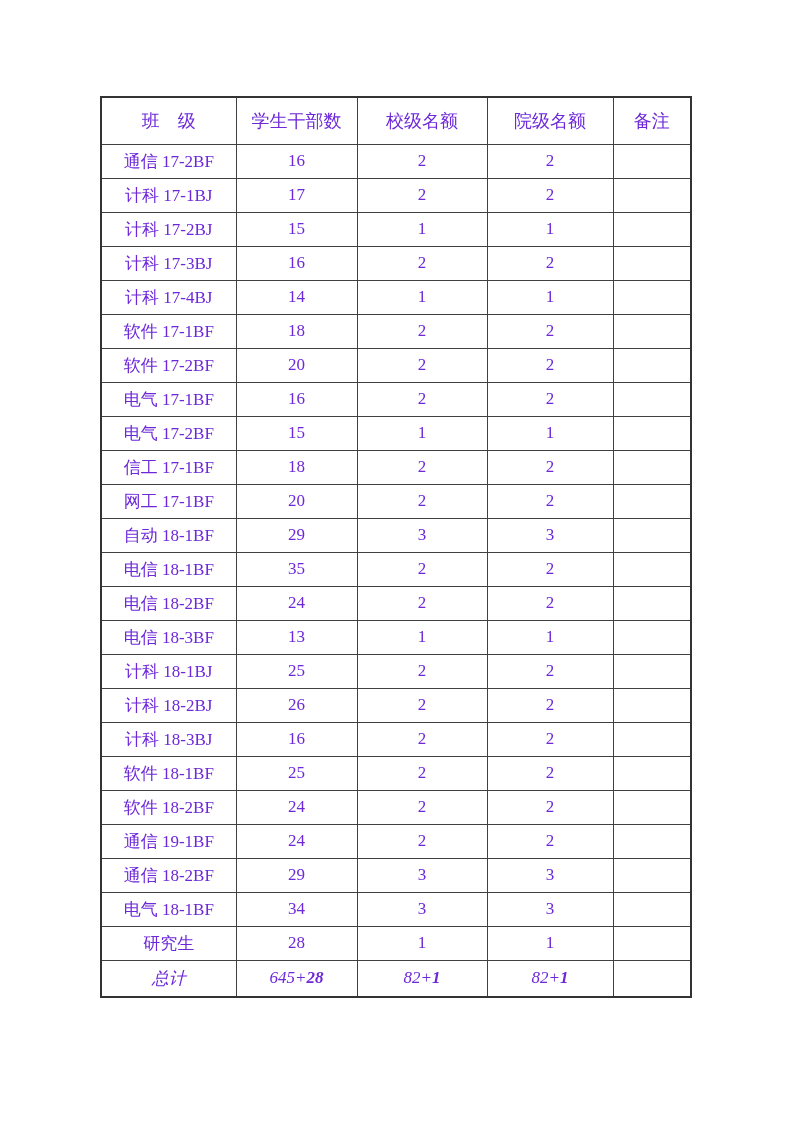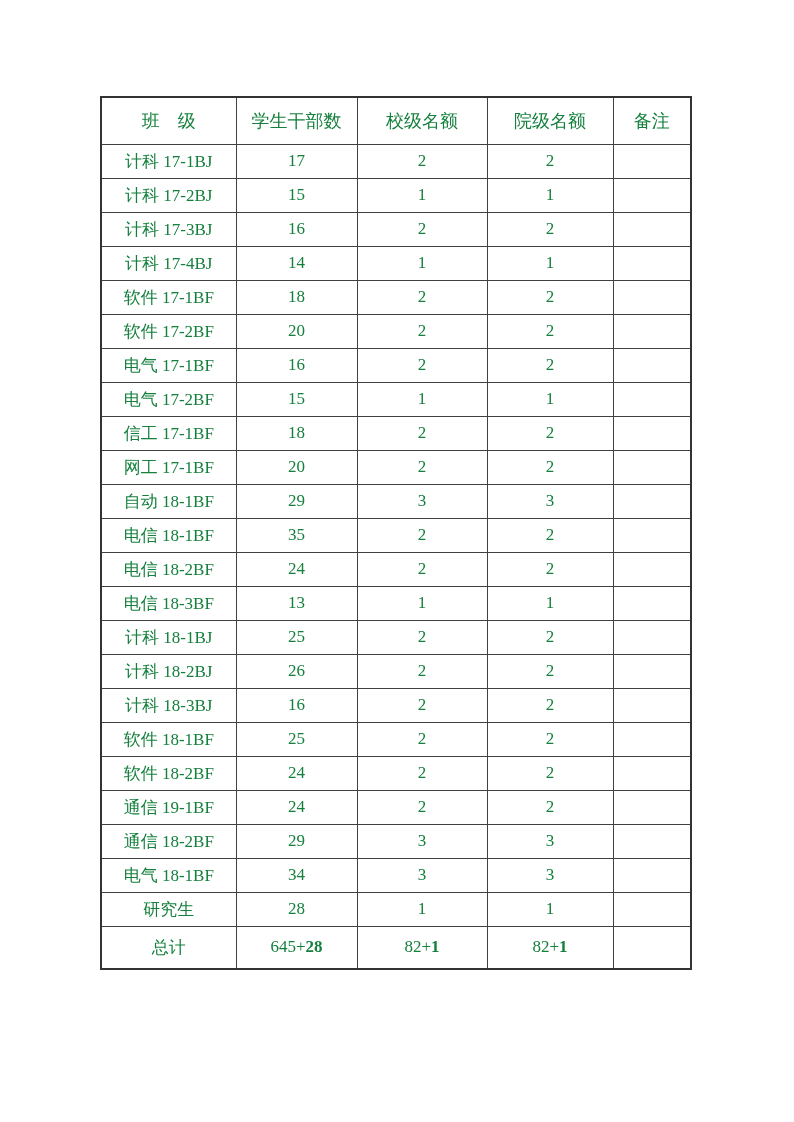--- a/index.html
+++ b/index.html
@@ -15,36 +15,36 @@
     overflow: hidden;
     font-family: "Liberation Serif", "DejaVu Serif", serif;
   }
   .quota-table {
     position: absolute;
     left: 100px;
     top: 96px;
     width: 590px;
     table-layout: fixed;
     border-collapse: collapse;
-    color: #15803d;
+    color: #6d28d9;
     border: 2px solid #333333;
   }
   .quota-table th,
   .quota-table td {
     border: 1px solid #404040;
     text-align: center;
     vertical-align: middle;
     padding: 0;
     font-weight: normal;
     overflow: hidden;
     white-space: nowrap;
   }
   .quota-table thead tr { height: 47px; }
   .quota-table tbody tr { height: 34px; }
-  .quota-table tfoot tr { height: 43px; }
+  .quota-table tfoot tr { height: 37px; font-style: italic; }
   .quota-table thead th {
     font-size: 18px;
   }
   .quota-table tbody td {
     font-size: 17px;
   }
   .quota-table tfoot td {
     font-size: 17px;
   }
   .quota-table tfoot td b {
@@ -66,20 +66,27 @@
     <thead>
       <tr>
         <th>班　级</th>
         <th>学生干部数</th>
         <th>校级名额</th>
         <th>院级名额</th>
         <th>备注</th>
       </tr>
     </thead>
     <tbody id="rows-body">
+  <tr>
+    <td>通信 17-2BF</td>
+    <td>16</td>
+    <td>2</td>
+    <td>2</td>
+    <td></td>
+  </tr>
 
   <tr>
     <td>计科 17-1BJ</td>
     <td>17</td>
     <td>2</td>
     <td>2</td>
     <td></td>
   </tr>
 
   <tr>

